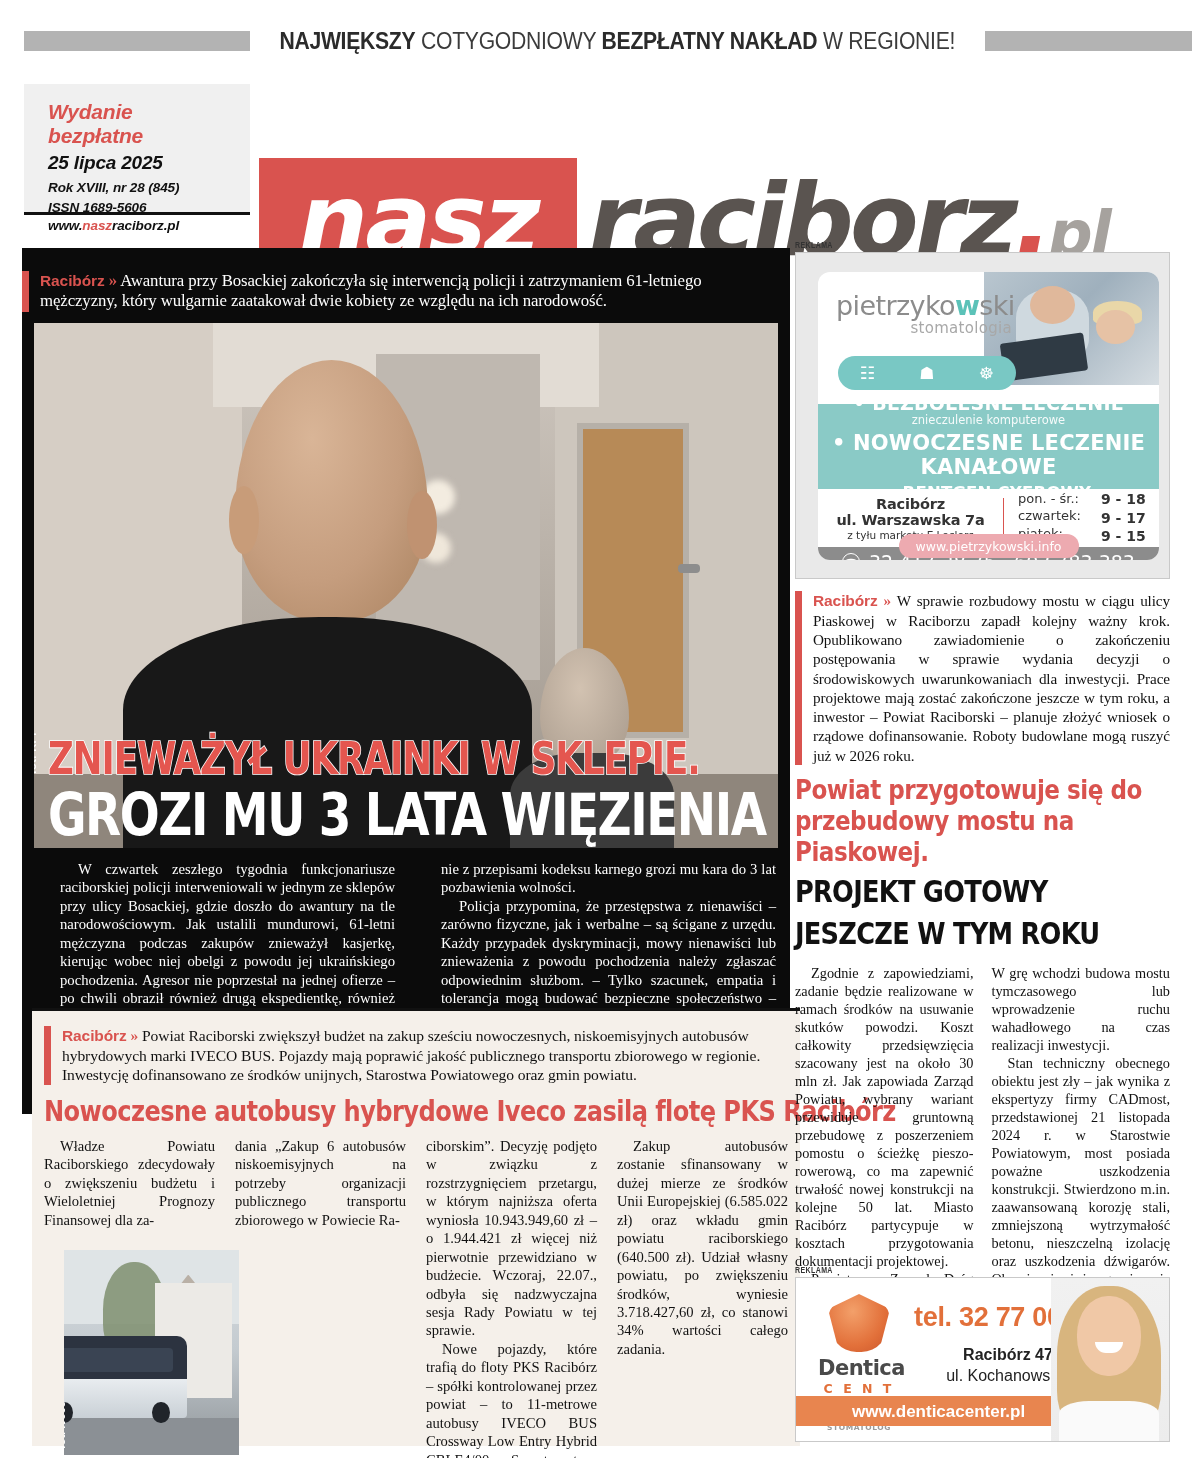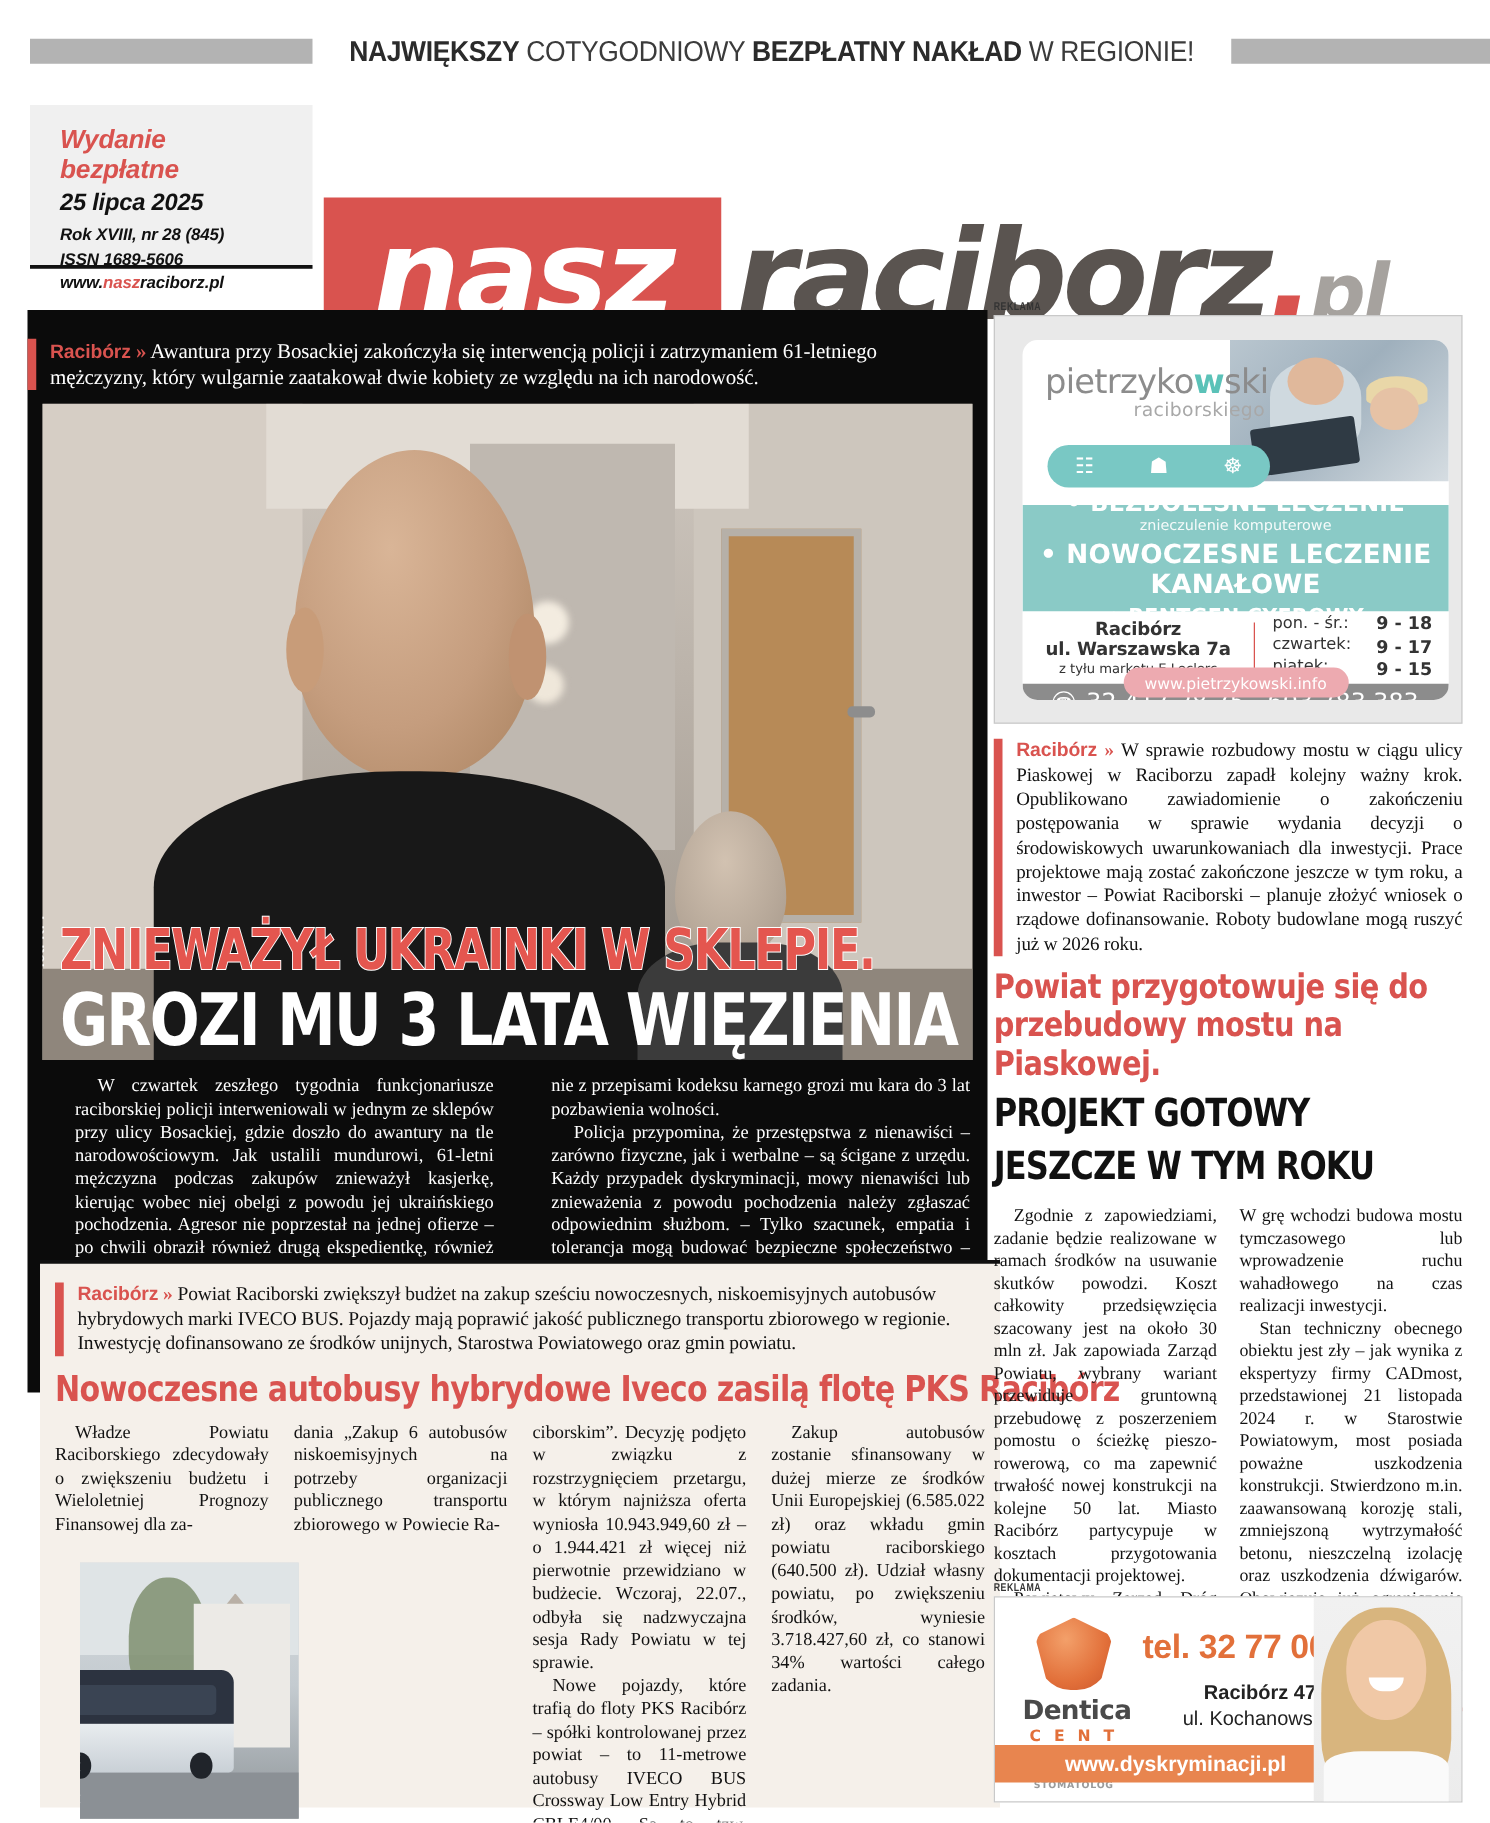--- a/index.html
+++ b/index.html
@@ -477,21 +477,21 @@
         <div class="ad-photo">
           <div class="adp-doc"></div>
           <div class="adp-face1"></div>
           <div class="adp-hair"></div>
           <div class="adp-face2"></div>
           <div class="adp-xray"></div>
         </div>
 
         <div class="ad-logo">
           <div class="ad-logo-name"><span>pietrzyko</span><span class="tooth">w</span><span>ski</span></div>
-          <div class="ad-logo-sub">raciborskiego</div>
+          <div class="ad-logo-sub">stomatologia</div>
         </div>
 
         <div class="ad-icons">
           <span>☷</span>
           <span>☗</span>
           <span>☸</span>
         </div>
 
         <div class="ad-band">
           <div class="l1">• BEZBOLESNE LECZENIE</div>
@@ -570,21 +570,21 @@
         <div class="dc-name">Dentica</div>
         <div class="dc-center">C E N T E R</div>
         <div class="dc-moj">MÓJ STOMATOLOG</div>
       </div>
       <div class="dc-tel">tel. 32 77 00 224</div>
       <div class="dc-addr">
         <div>Racibórz 47-400</div>
         <div class="a2">ul. Kochanowskiego 3</div>
       </div>
       <div class="dc-bar"></div>
-      <div class="dc-www">www.dyskryminacji.pl</div>
+      <div class="dc-www">www.denticacenter.pl</div>
       <div class="dc-photo">
         <div class="dcp-hair"></div>
         <div class="dcp-shirt"></div>
         <div class="dcp-face"></div>
         <div class="dcp-smile"></div>
       </div>
     </div>
   </div>
 
 </div>

